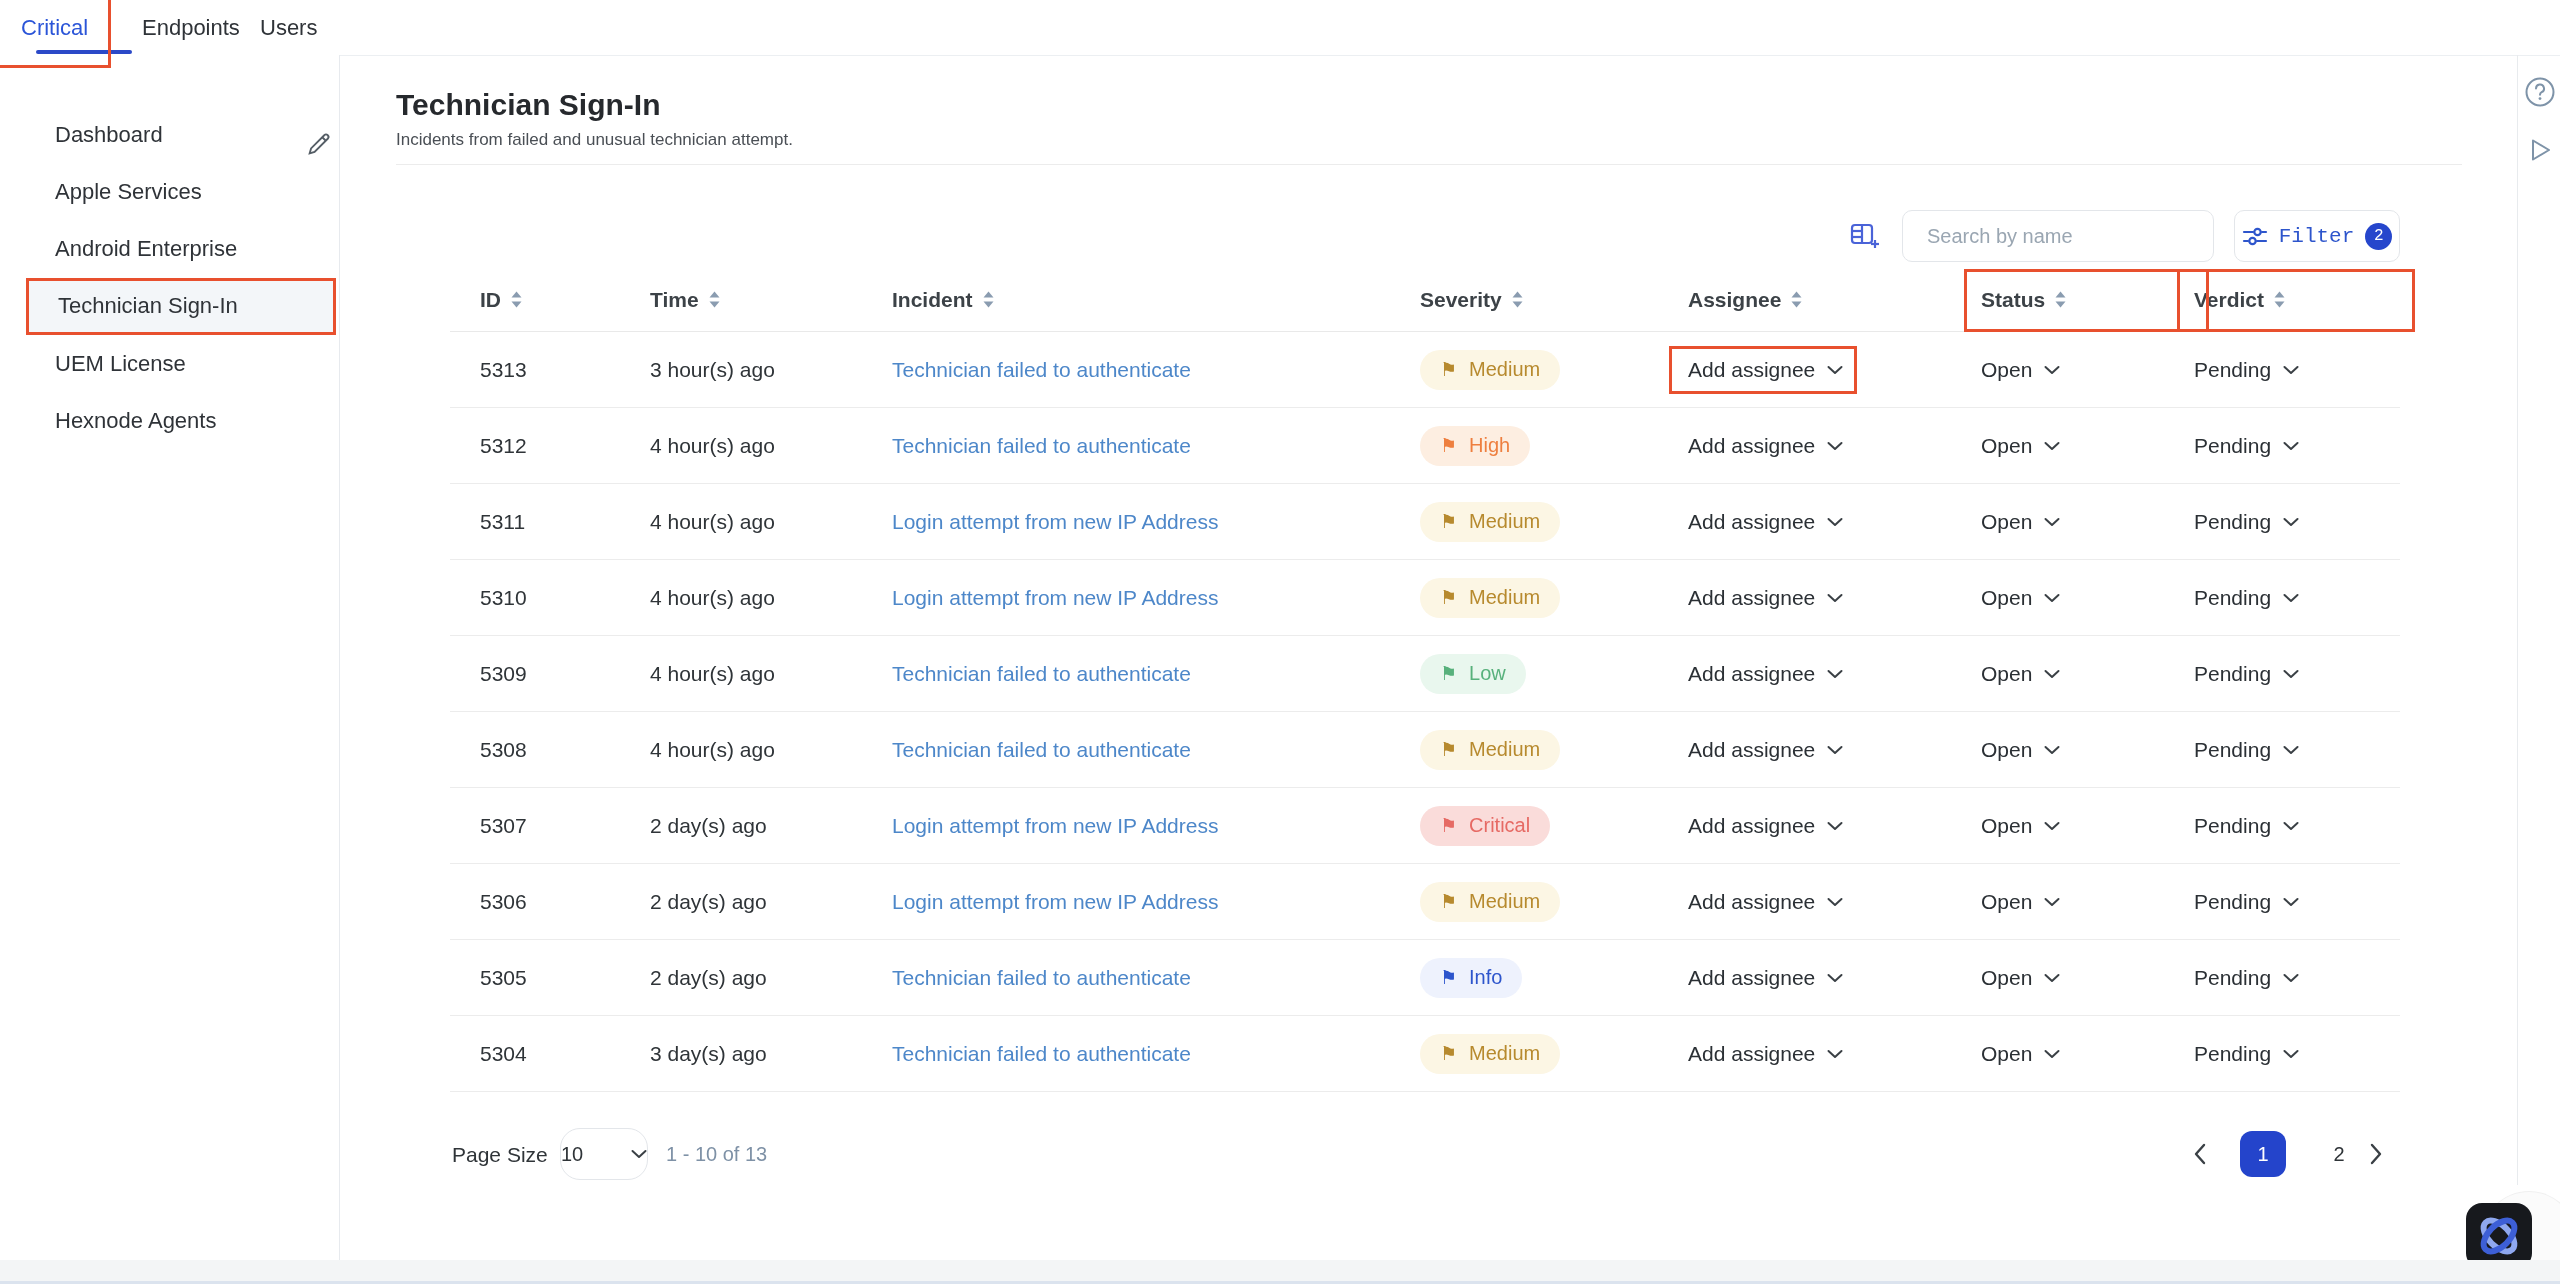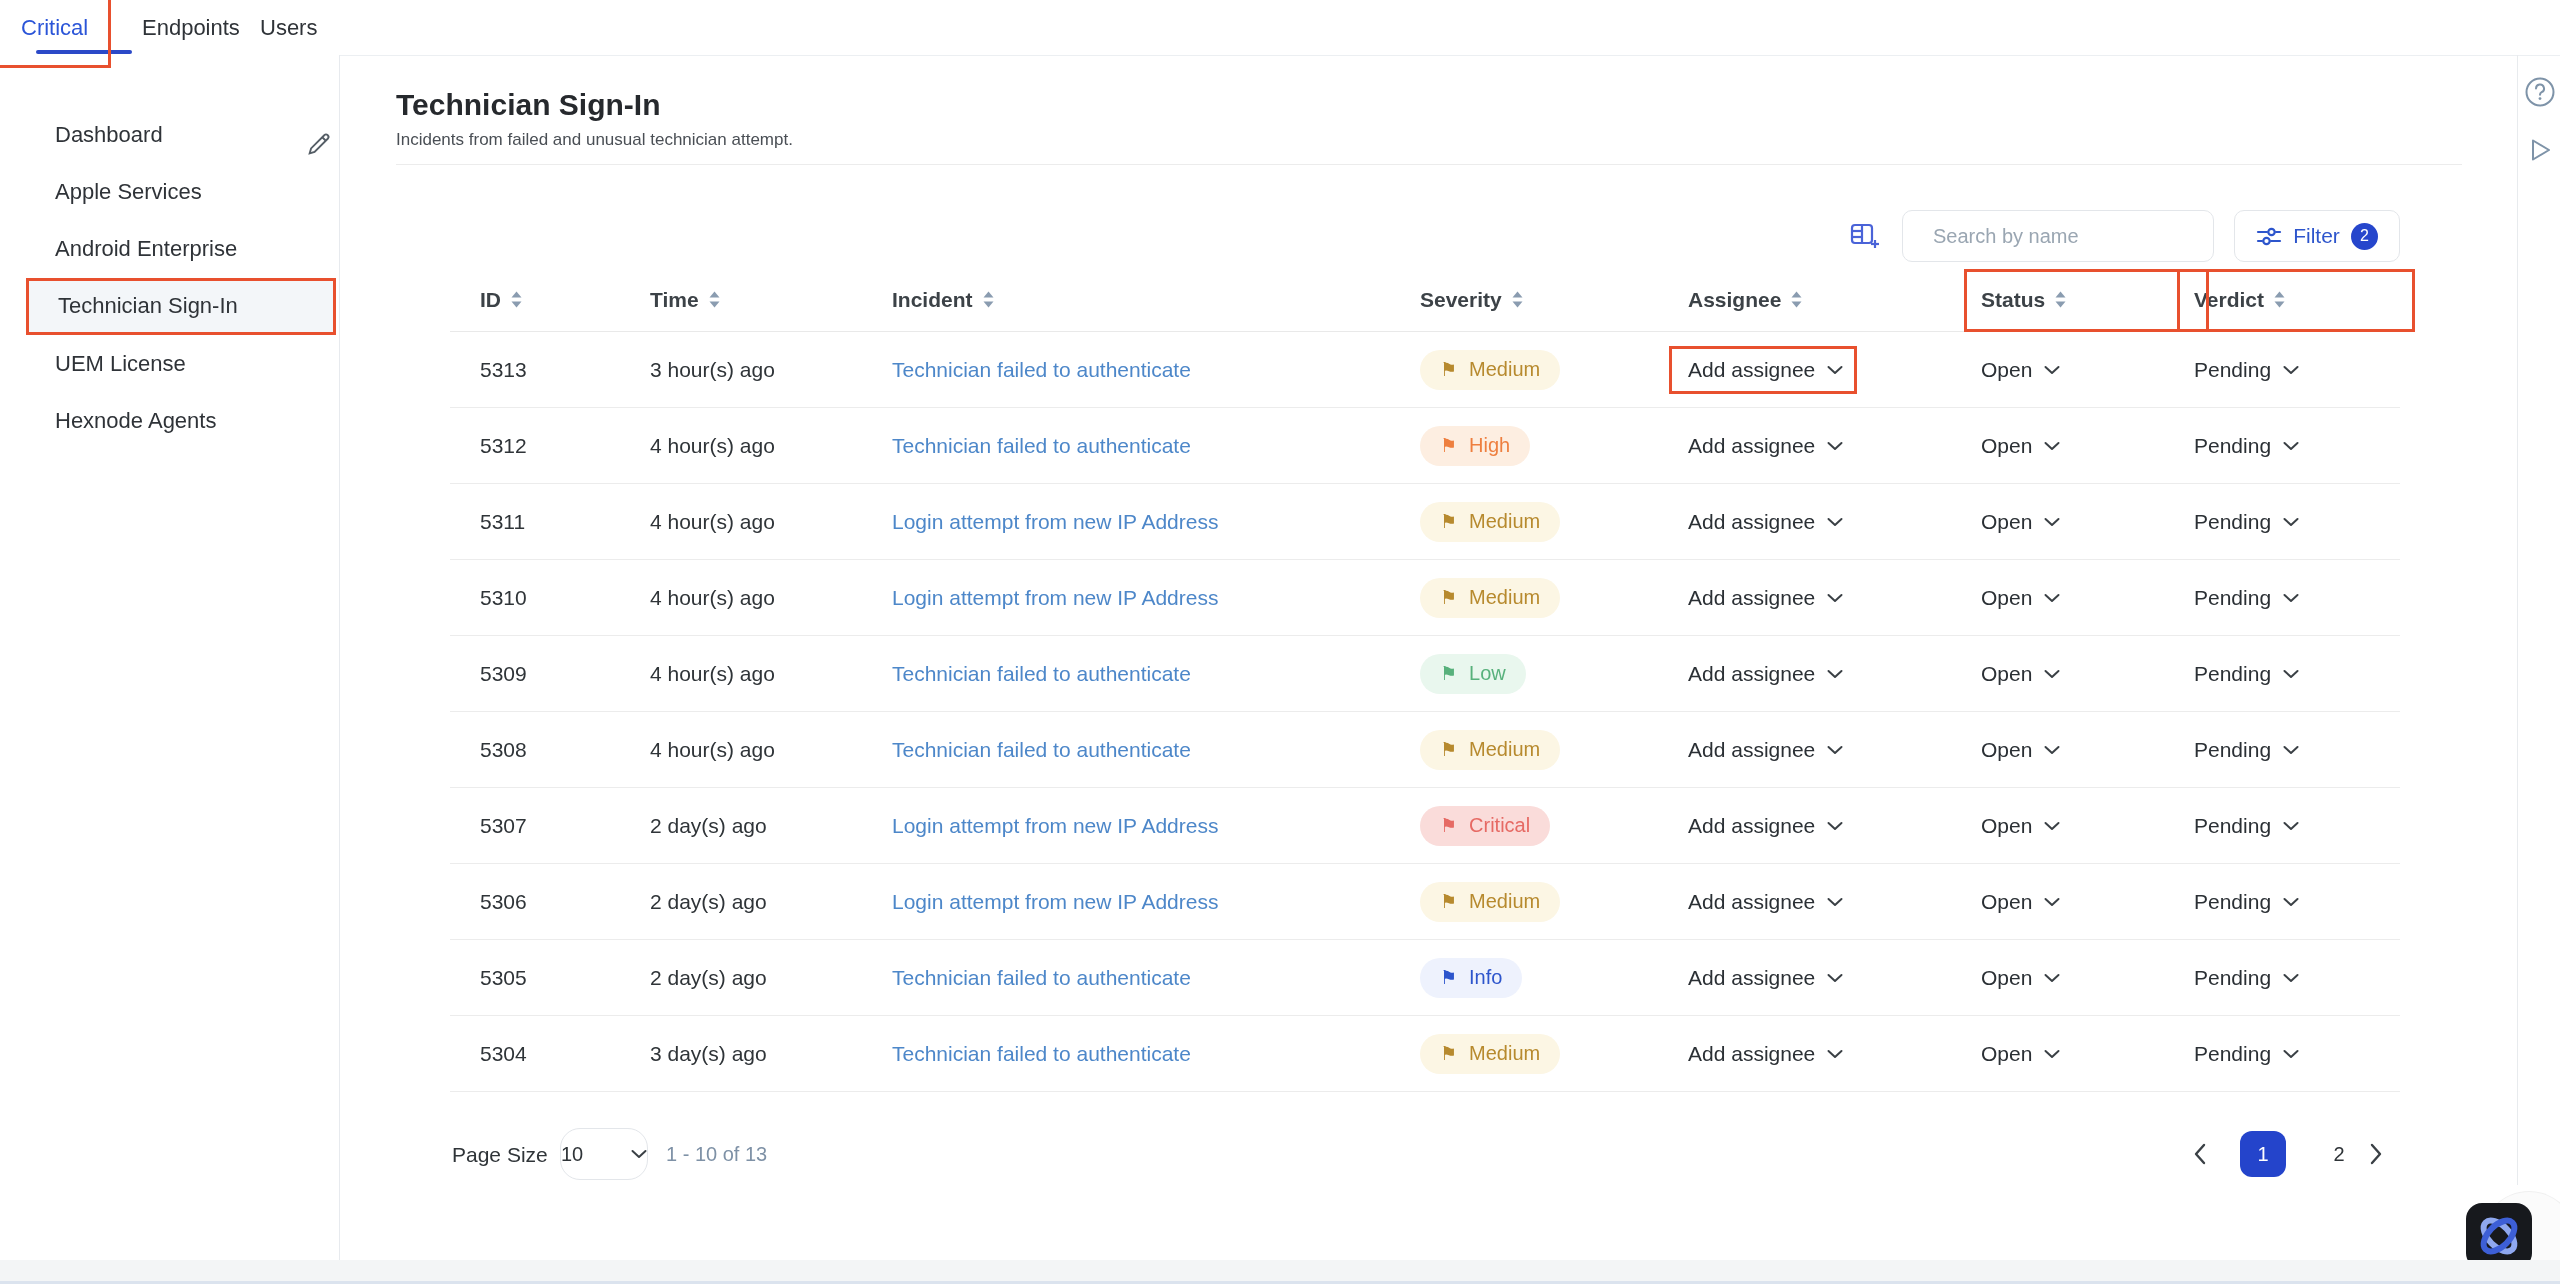--- a/index.html
+++ b/index.html
@@ -31,26 +31,26 @@
     padding-left:29px; }
 
   
   .page-title { position:absolute; left:396px; top:88px; font-size:30px; font-weight:bold; color:#26292d; }
   .page-sub { position:absolute; left:396px; top:130px; font-size:17px; color:#4a4f55; }
   .head-divider { position:absolute; left:396px; top:164px; width:2066px; height:1px; background:#ececec; }
 
   
   .tb-grid-icon { position:absolute; left:1846px; top:218px; width:38px; height:38px; cursor:pointer; }
   .search-box { position:absolute; left:1902px; top:210px; width:312px; height:52px; border:1px solid #e3e6ea;
-    border-radius:10px; background:#fff; display:flex; align-items:center; padding:0 30px; }
+    border-radius:10px; background:#fff; display:flex; align-items:center; padding:0 24px; }
   .search-box input { border:none; outline:none; width:100%; font-size:20px; color:#2f3438; background:transparent;
     font-family:"Liberation Sans","DejaVu Sans",sans-serif; }
   .search-box input::placeholder { color:#9aa6b2; }
   .filter-btn { position:absolute; left:2234px; top:210px; width:166px; height:52px; border:1px solid #e3e6ea;
-    border-radius:10px; background:#fff; display:flex; align-items:center; justify-content:center; gap:11px; cursor:pointer; }
+    border-radius:10px; background:#fff; display:flex; align-items:center; justify-content:center; gap:11px; cursor:pointer;font-family:Liberation Mono, monospace; }
   .filter-label { font-size:21px; color:#2d55cc; }
   .filter-badge { width:27px; height:27px; border-radius:50%; background:#2646cc; color:#fff; font-size:16px;
     display:flex; align-items:center; justify-content:center; }
 
   
   .tbl { position:absolute; left:450px; top:268px; width:1950px; }
   .tbl-row { display:grid; grid-template-columns:170px 242px 528px 268px 293px 213px 1fr;
     align-items:center; padding-left:30px; }
   .tbl-head { height:64px; border-bottom:1px solid #e9e9e9; }
   .tbl-head .hcell { display:flex; align-items:center; gap:9px; font-size:21px; font-weight:bold; color:#3c4247; }

